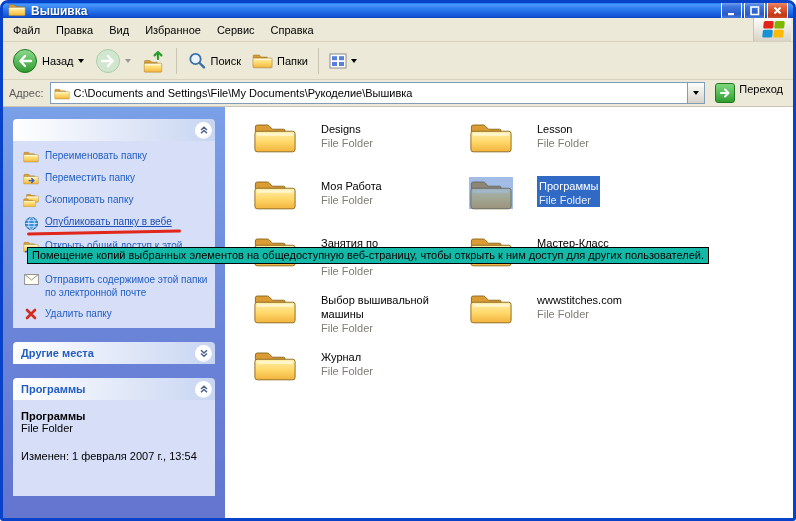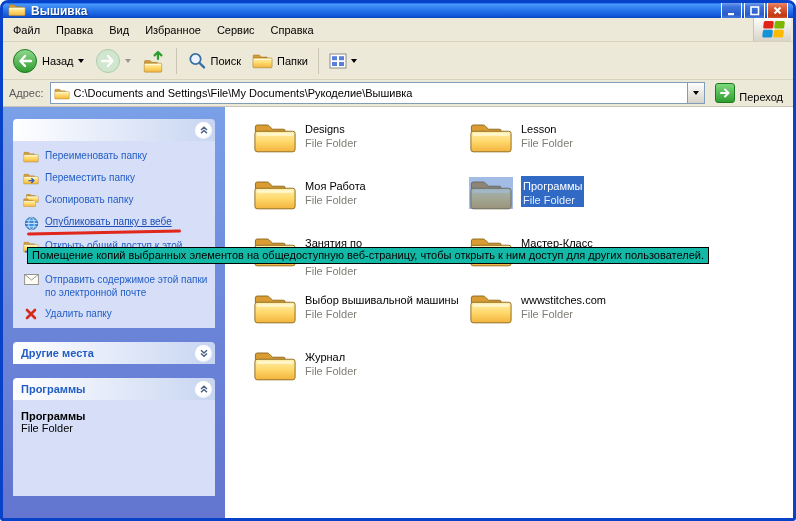--- a/index.html
+++ b/index.html
@@ -32,21 +32,21 @@
   .dd { width:0; height:0; border-left:3.5px solid transparent; border-right:3.5px solid transparent; border-top:4px solid #000; }
   .dd.gray { border-top-color:#8F8F8F; }
 
   
   .addressbar { height:27px; flex:0 0 auto; background:#ECE9D8; border-bottom:1px solid #C9C5B2;
     display:flex; align-items:center; gap:6px; padding:2px 6px; font-size:11px; color:#5A5A5A; }
   .combo { flex:1; height:22px; background:#fff; border:1px solid #7F9DB9; display:flex; align-items:center;
     gap:4px; padding-left:3px; font-size:11px; color:#000; cursor:text; }
   .combo-dd { margin-left:auto; width:17px; height:20px; background:linear-gradient(180deg,#FEFEFE,#D6D2C8);
     border-left:1px solid #7F9DB9; display:flex; align-items:center; justify-content:center; cursor:pointer; }
-  .go-btn { display:flex; align-items:flex-end; gap:4px; padding:0 4px; color:#000; cursor:pointer; }
+  .go-btn { display:flex; align-items:flex-start; gap:4px; padding:0 4px; color:#000; cursor:pointer; }
   .go-icon { width:20px; height:20px; border-radius:3px; background:linear-gradient(180deg,#7ED87E,#2F9E2F);
     border:1px solid #1E7A1E; display:flex; align-items:center; justify-content:center; }
 
   
   .bodyarea { flex:1; display:flex; position:relative; background:#fff; overflow:hidden; }
 
   
   .taskpane { width:222px; flex:0 0 auto; padding:12px 10px;
     background:linear-gradient(180deg,#7AA0E8 0%,#6A84D8 55%,#6375CF 100%); overflow:hidden; }
   .section { margin-bottom:14px; }
@@ -64,21 +64,21 @@
   .task-item.publish { position:relative; }
   .task-item.publish::after { content:""; position:absolute; left:4px; right:30px; bottom:-3px; height:3px;
     background:#E1261C; border-radius:2px; transform:rotate(-1.2deg); }
   .details-body { background:#D6DFF7; padding:10px 8px; font-size:11px; color:#000; min-height:96px; }
   .dname { font-weight:bold; }
   .dtype { margin-bottom:16px; }
 
   
   .content { flex:1; position:relative; background:#fff; }
   .folder-grid { display:grid; grid-template-columns:216px 216px; grid-auto-rows:57px; padding:12px 0 0 28px; }
-  .folder-item { display:flex; align-items:flex-start; gap:8px; width:206px; cursor:pointer; }
+  .folder-item { display:flex; align-items:flex-start; gap:24px; width:206px; cursor:pointer; }
   .ficon { position:relative; width:44px; height:35px; flex:0 0 auto; }
   .folder-item.selected .ficon::after { content:""; position:absolute; inset:1px 0 2px 0; background:rgba(49,106,197,0.45); }
   .flabels { display:flex; flex-direction:column; padding-top:3px; font-size:11px; line-height:14px; }
   .fname { color:#000; }
   .ftype { color:#7F7D76; }
   .folder-item.selected .flabels { background:#316AC5; }
   .folder-item.selected .fname { color:#fff; padding:0 2px; }
   .folder-item.selected .ftype { color:#E4ECF9; padding:0 2px; }
 
   
@@ -316,20 +316,21 @@
           <span>Программы</span>
           <span class="chev">
               <svg width="10" height="10" viewBox="0 0 10 10">
                 <path d="M2 5 L5 2.2 L8 5 M2 8.3 L5 5.5 L8 8.3" stroke="#4D6185" stroke-width="1.5" fill="none"></path>
               </svg>
             </span>
         </div>
         <div class="details-body">
           <div class="dname">Программы</div>
           <div class="dtype">File Folder</div>
+          <div class="dmod">Изменен: 1 февраля 2007 г., 13:54</div>
         </div>
       </div>
 
     </div>
 
     <div class="content">
       <div class="folder-grid">
 
         <div class="folder-item">
           <span class="ficon"><svg width="44" height="35">

